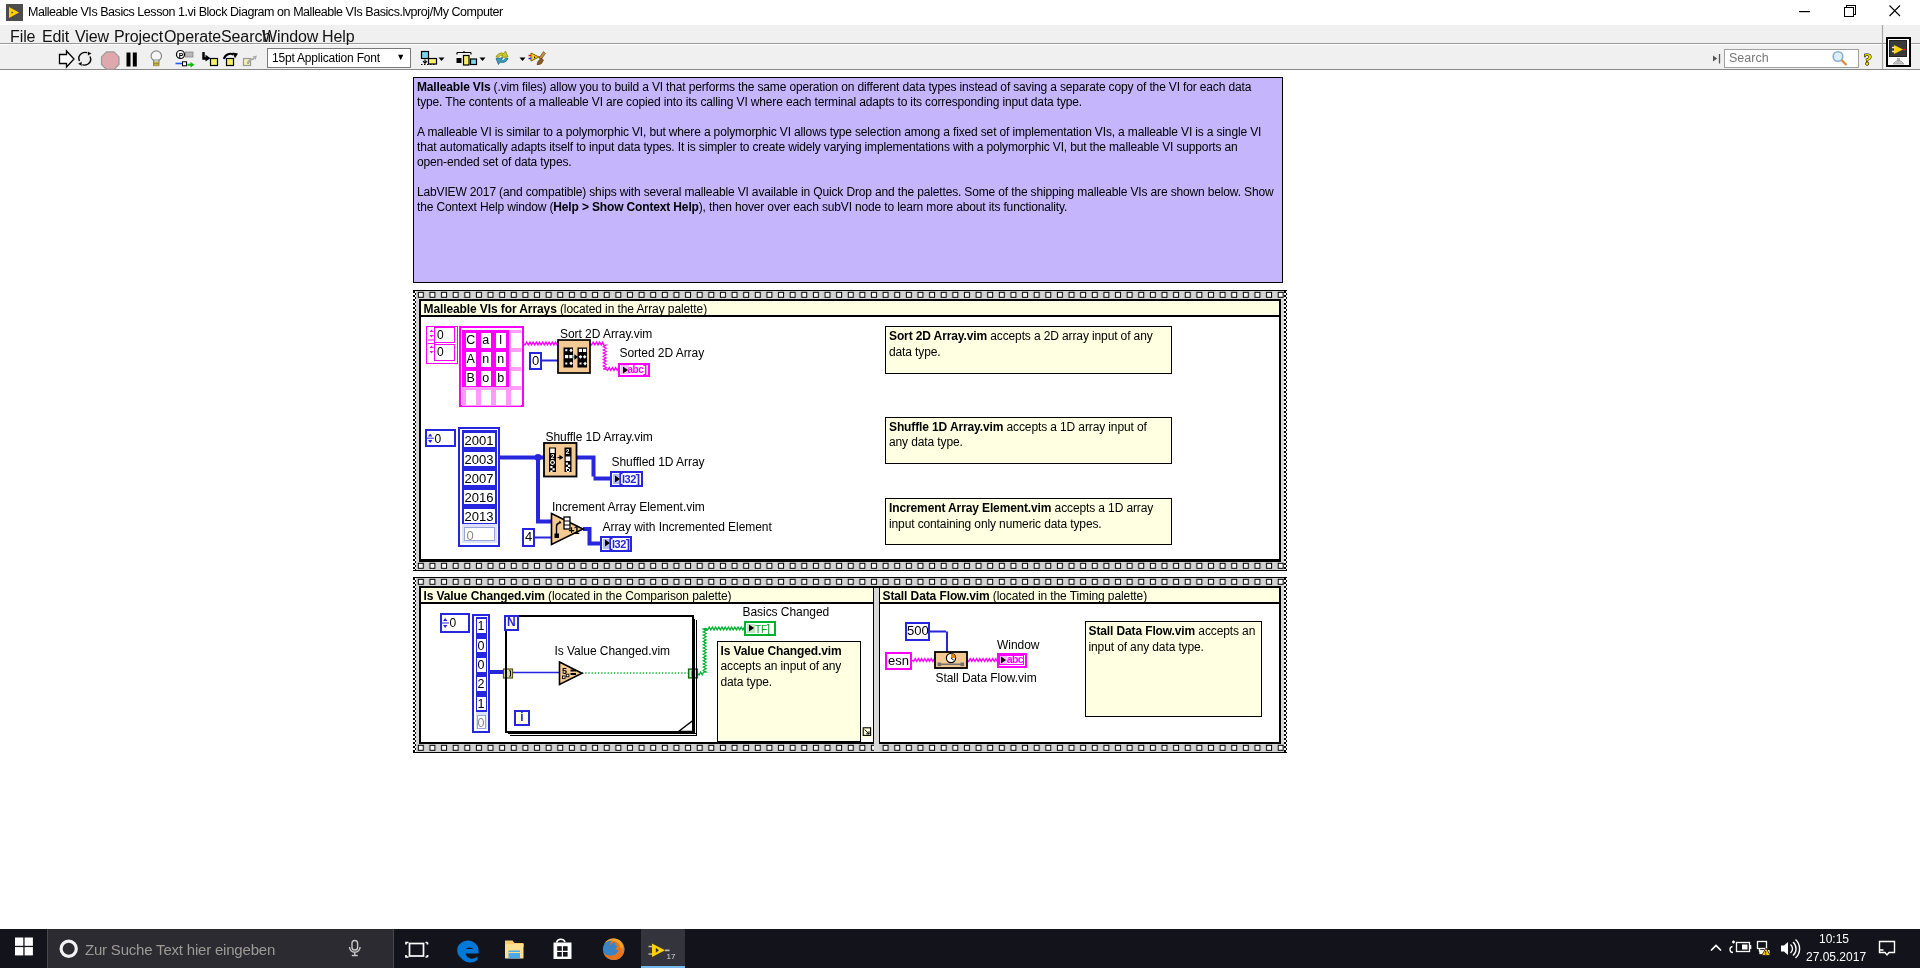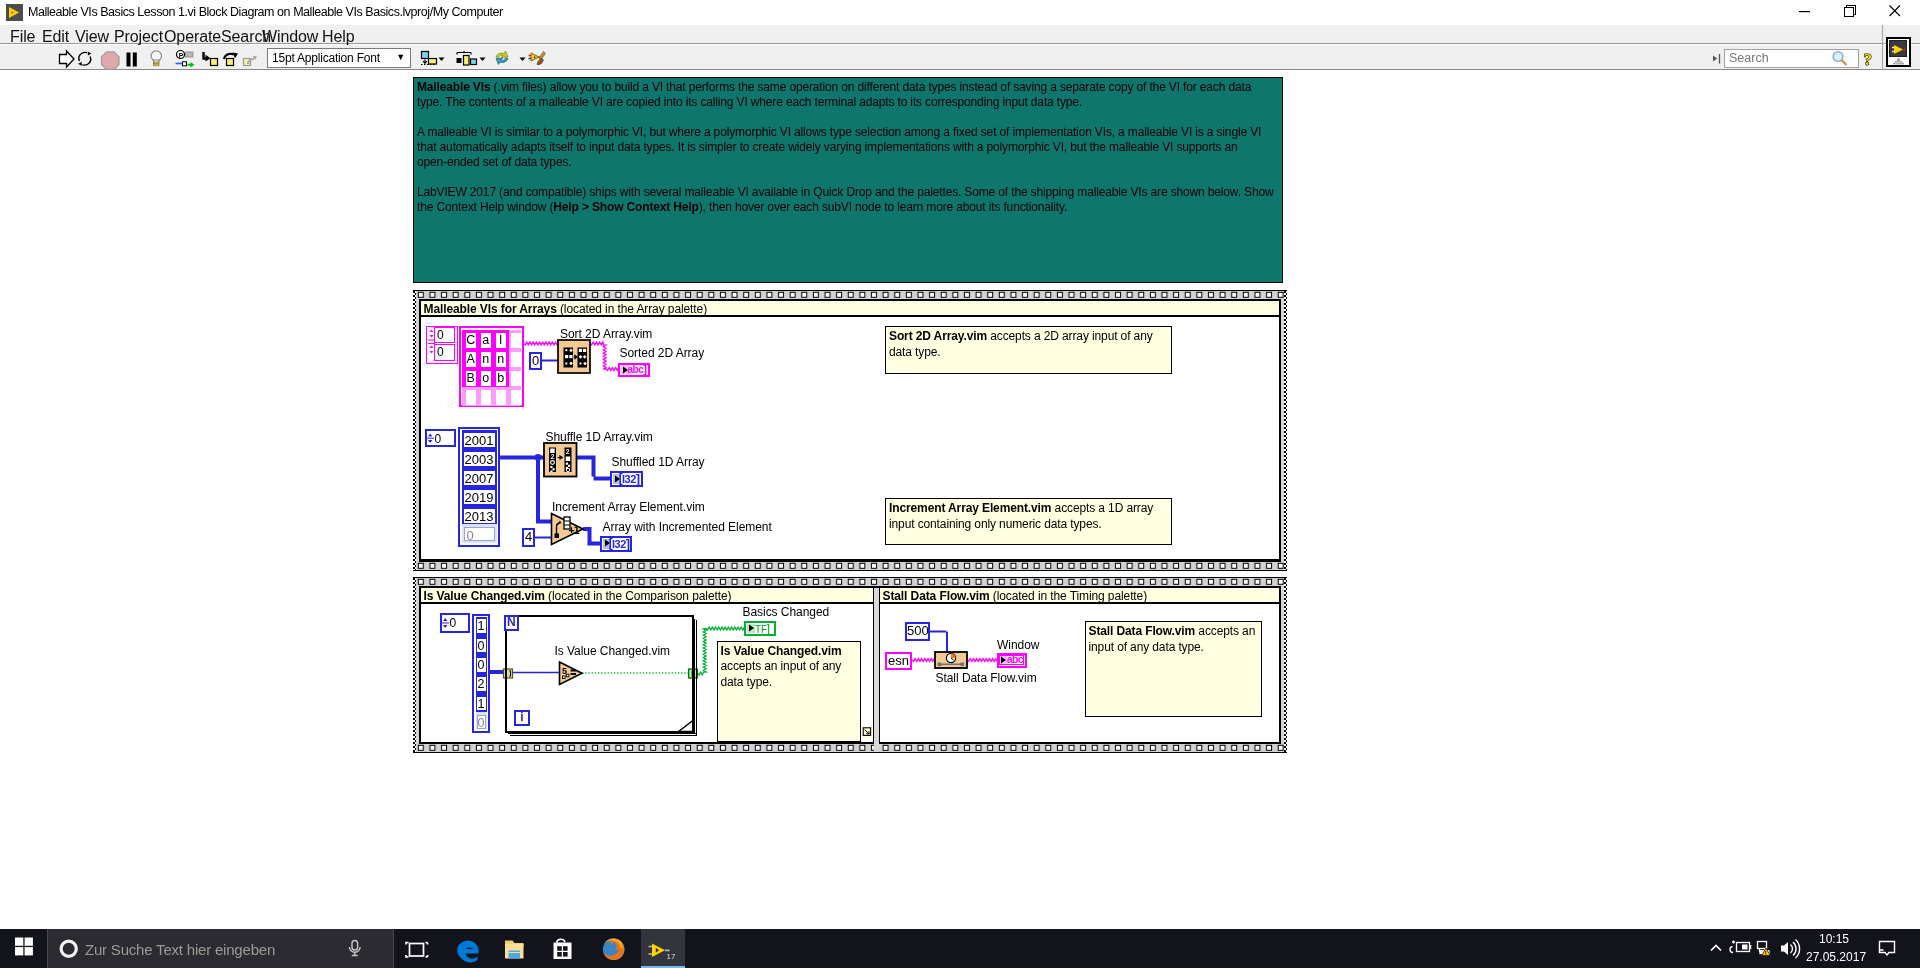--- a/index.html
+++ b/index.html
@@ -14,21 +14,21 @@
 #fontbox{left:267px;top:48px;width:144px;height:20px;background:#fff;border:1px solid #7a7a7a;font-size:12px;color:#000;padding:2px 4px;white-space:nowrap;letter-spacing:-0.2px}
 #searchbox{left:1724px;top:49px;width:135px;height:19px;background:#fff;border:1px solid #a0a0a0;font-size:12.5px;color:#777;padding:1px 4px}
 #diagram{left:0;top:70px;width:1901px;height:840px;background:#fff;overflow:hidden}
 
 #taskbar{left:0;top:929px;width:1920px;height:39px;background:#13131b}
 #tsearch{left:47px;top:929px;width:347px;height:39px;background:#2b2b31;border:1px solid #47474d;border-top:none;border-bottom:none}
 #tsearchtext{left:85px;top:941px;font-size:15px;color:#9d9b96;letter-spacing:-0.2px}
 #lvbtn{left:641px;top:929px;width:44px;height:39px;background:#34343c;border-bottom:2px solid #76b9ed}
 #clock{left:1806px;top:930px;width:56px;height:36px;color:#fff;font-size:12px;text-align:center;line-height:18px}
 
-.ylw{position:absolute;background:#0f766e;border:1.5px solid #000;color:#000}
+.ylw{position:absolute;background:#c4b5fd;border:1.5px solid #000;color:#000}
 .lab{position:absolute;font-size:12px;color:#000;white-space:nowrap;letter-spacing:-0.05px;line-height:13px}
 .seqlabel{position:absolute;font-size:12px;white-space:nowrap;letter-spacing:-0.1px;color:#000}
 .comment{position:absolute;background:#ffffe1;border:1.5px solid #000;font-size:12px;color:#000;line-height:15.5px;padding:2px 3px;letter-spacing:-0.12px}
 </style>
 </head>
 <body>
 <div id="stage">
 
 <div class="abs" id="titlebar"></div>
 <div class="abs" id="titletext">Malleable VIs Basics Lesson 1.vi Block Diagram on Malleable VIs Basics.lvproj/My Computer</div>
@@ -248,21 +248,21 @@
         <path d="M0,6.2 h7" stroke="#2626de"></path>
       </svg>
  <div class="abs" style="left:8px;top:0.5px;font-size:12px">0</div>
 </div>
 <div class="abs" style="left:458px;top:426.5px;width:42px;height:120px;border:2px solid #2626de;background:#fff">
  <div class="abs" style="left:1.5px;top:1.5px;width:35px;height:113px;background:#2626de"></div>
  <div class="abs" style="left:1.5px;top:95.5px;width:35px;height:19px;background:#dde2f6"></div>
  <div class="abs" style="left:3.5px;top:4px;width:31px;height:14px;background:#fff;font-size:13px;text-align:center">2001</div>
  <div class="abs" style="left:3.5px;top:23px;width:31px;height:14px;background:#fff;font-size:13px;text-align:center">2003</div>
  <div class="abs" style="left:3.5px;top:42px;width:31px;height:14px;background:#fff;font-size:13px;text-align:center">2007</div>
- <div class="abs" style="left:3.5px;top:61px;width:31px;height:14px;background:#fff;font-size:13px;text-align:center">2019</div>
+ <div class="abs" style="left:3.5px;top:61px;width:31px;height:14px;background:#fff;font-size:13px;text-align:center">2016</div>
  <div class="abs" style="left:3.5px;top:80px;width:31px;height:14px;background:#fff;font-size:13px;text-align:center">2013</div>
  <div class="abs" style="left:3.5px;top:98.5px;width:31px;height:14px;background:#fff;border:1px solid #9aa4dd;font-size:13px;color:#8a8a8a;padding-left:2px">0</div>
 </div>
 <div class="lab" style="left:545.5px;top:431px">Shuffle 1D Array.vim</div>
 <div class="lab" style="left:611.5px;top:455.5px">Shuffled 1D Array</div>
 
 <div class="abs" style="left:610px;top:471px;width:33px;height:16px;border:2px solid #2626de;background:#fff">
  <div class="abs" style="left:1px;top:1px;width:8px;height:10px;background:#b4bcf0"></div>
  <svg class="abs" style="left:2px;top:1.8px" width="7" height="8">
         <path d="M1,0.5 L6,4 L1,7.5 Z" fill="#000"></path>
@@ -277,20 +277,21 @@
 <div class="abs" style="left:600px;top:535.5px;width:32px;height:16px;border:2px solid #2626de;background:#fff">
  <div class="abs" style="left:1px;top:1px;width:8px;height:10px;background:#b4bcf0"></div>
  <svg class="abs" style="left:2px;top:1.8px" width="7" height="8">
         <path d="M1,0.5 L6,4 L1,7.5 Z" fill="#000"></path>
       </svg>
  <div class="abs" style="left:6.8px;top:-2px;font-size:12px;font-weight:bold;color:#2626de">[</div>
  <div class="abs" style="left:10px;top:-2px;font-size:11px;font-weight:bold;color:#2626de;letter-spacing:-0.5px">I32<span style="font-size:13px">]</span></div>
 </div>
 
 <div class="comment" style="left:885px;top:326px;width:286.5px;height:48px"><b>Sort 2D Array.vim</b> accepts a 2D array input of any<br>data type.</div>
+<div class="comment" style="left:885px;top:416.5px;width:286.5px;height:47px"><b>Shuffle 1D Array.vim</b> accepts a 1D array input of<br>any data type.</div>
 <div class="comment" style="left:885px;top:498px;width:286.5px;height:47px"><b>Increment Array Element.vim</b> accepts a 1D array<br>input containing only numeric data types.</div>
 
 <svg class="abs" id="wiresvg" style="left:0;top:0" width="1920" height="930">
 
 <path d="M542,360.5 H558" stroke="#2626de" stroke-width="2" fill="none"></path>
 <path d="M500,457.5 H544 M538,457.5 V519.5 M536,521.5 H551.5" stroke="#2626de" stroke-width="4" fill="none"></path>
 <circle cx="538" cy="457.5" r="3.4" fill="#2626de"></circle>
 <path d="M576,457.5 H591.5 M593.5,455.5 V476.5 M593.5,478.5 H610" stroke="#2626de" stroke-width="4" fill="none"></path>
 <path d="M535,537.5 H556" stroke="#2626de" stroke-width="2" fill="none"></path>
 <path d="M583,528.9 H587.5 M589.5,527 V541.5 M587.5,543.5 H600" stroke="#2626de" stroke-width="4" fill="none"></path>

